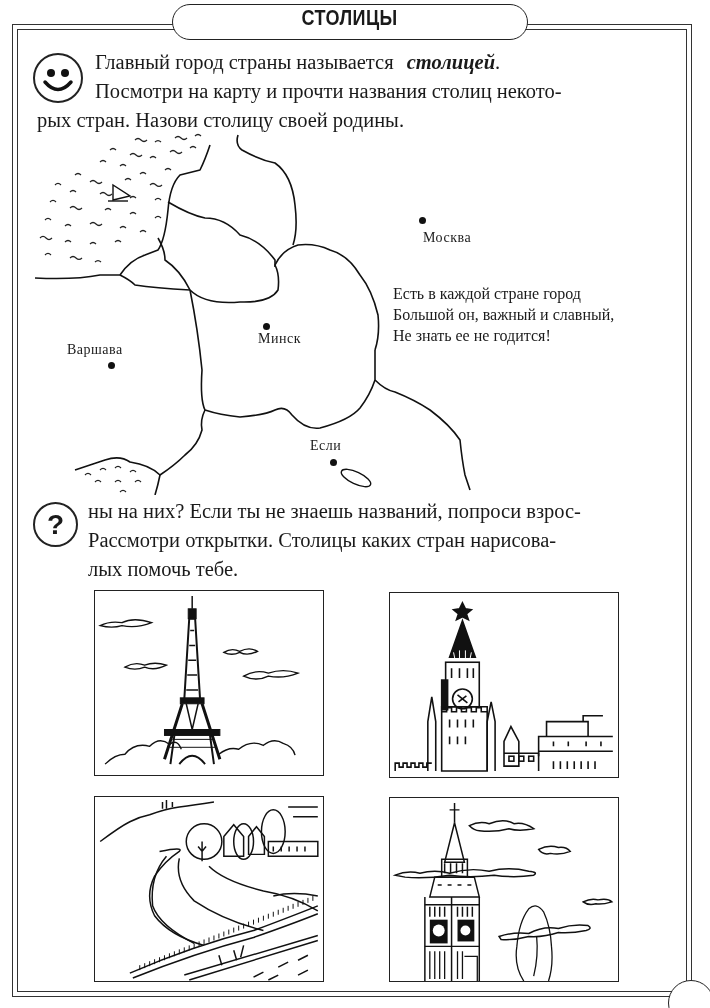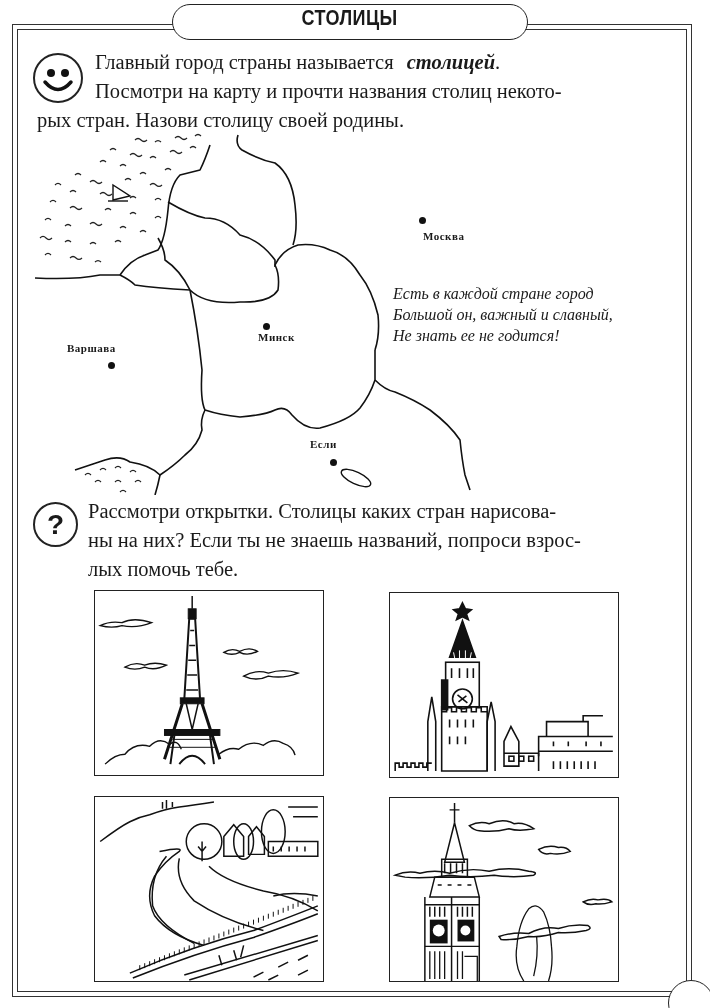--- a/index.html
+++ b/index.html
@@ -7,23 +7,23 @@
     .frame-outer { position:absolute; left:12px; top:24px; width:680px; height:973px; border:1.5px solid #333; box-sizing:border-box; }
     .frame-inner { position:absolute; left:17px; top:29px; width:670px; height:963px; border:1.5px solid #333; box-sizing:border-box; }
     .title-pill { position:absolute; left:172px; top:4px; width:354px; height:34px; border:1.5px solid #222; border-radius:20px; background:#fff; display:flex; align-items:flex-start; justify-content:center; }
     .title-pill span { font-family:"Liberation Sans", sans-serif; font-weight:bold; font-size:22px; letter-spacing:0.5px; transform:scaleX(0.82); display:inline-block; }
     .page-circle { position:absolute; left:668px; top:980px; width:44px; height:44px; border:1.5px solid #222; border-radius:50%; background:#fff; }
     .icon-circle { position:absolute; border:2px solid #222; border-radius:50%; background:#fff; box-sizing:border-box; }
     .para { position:absolute; font-size:20.5px; line-height:29px; }
     .para p { margin:0; }
     .para em { font-style:italic; font-weight:bold;margin-left:8px; }
     .map { position:absolute; left:30px; top:130px; width:460px; height:365px; }
-    .city { position:absolute; font-weight:bold; font-size:11px; letter-spacing:0.5px; }
+    .city { position:absolute; font-weight:normal; font-size:14px; letter-spacing:0.5px; }
     .dot { position:absolute; width:7px; height:7px; background:#111; border-radius:50%; }
-    .poem { position:absolute; left:393px; top:283px; width:280px; font-size:16px; line-height:21px;font-style:italic; }
+    .poem { position:absolute; left:393px; top:283px; width:280px; font-size:16px; line-height:21px; }
     .poem div { white-space:nowrap; }
     .poem .right { text-align:right; padding-right:6px; }
     .card { position:absolute; border:1.5px solid #222; box-sizing:border-box; background:#fff; overflow:hidden; }
     .card svg { width:100%; height:100%; display:block; }
   </style>
 </head>
 <body>
 
 <div class="frame-outer"></div>
 <div class="frame-inner"></div>
@@ -151,22 +151,22 @@
   <div>Есть в каждой стране город</div>
   <div>Большой он, важный и славный,</div>
   <div>Не знать ее не годится!</div>
 </div>
 
 <div class="icon-circle" style="left:33px;top:502px;width:45px;height:45px;display:flex;align-items:center;justify-content:center;">
   <span style="font-family:'Liberation Sans',sans-serif;font-size:28px;font-weight:bold;">?</span>
 </div>
 
 <div class="para" style="left:88px;top:497px;width:600px;">
+  <p>ны на них? Если ты не знаешь названий, попроси взрос-</p>
   <p>Рассмотри открытки. Столицы каких стран нарисова-</p>
-  <p>ны на них? Если ты не знаешь названий, попроси взрос-</p>
   <p>лых помочь тебе.</p>
 </div>
 
 <div class="card" style="left:94px;top:590px;width:230px;height:186px;">
   <svg viewBox="0 0 230 186">
     <g fill="none" stroke="#111" stroke-width="1.4">
       <path d="M5 35 q10-5 22-3 q12-6 30 0 q-15 6 -30 3 q-10 3 -22 0z"></path>
       <path d="M30 77 q10-6 20-2 q10-4 22 0 q-12 6 -22 2 q-10 4 -20 0z"></path>
       <path d="M130 62 q8-5 16-1 q10-5 18 0 q-10 5 -18 1 q-8 4 -16 0z"></path>
       <path d="M150 86 q12-7 25-3 q15-5 30 0 q-15 6 -30 3 q-12 6 -25 0z"></path>

